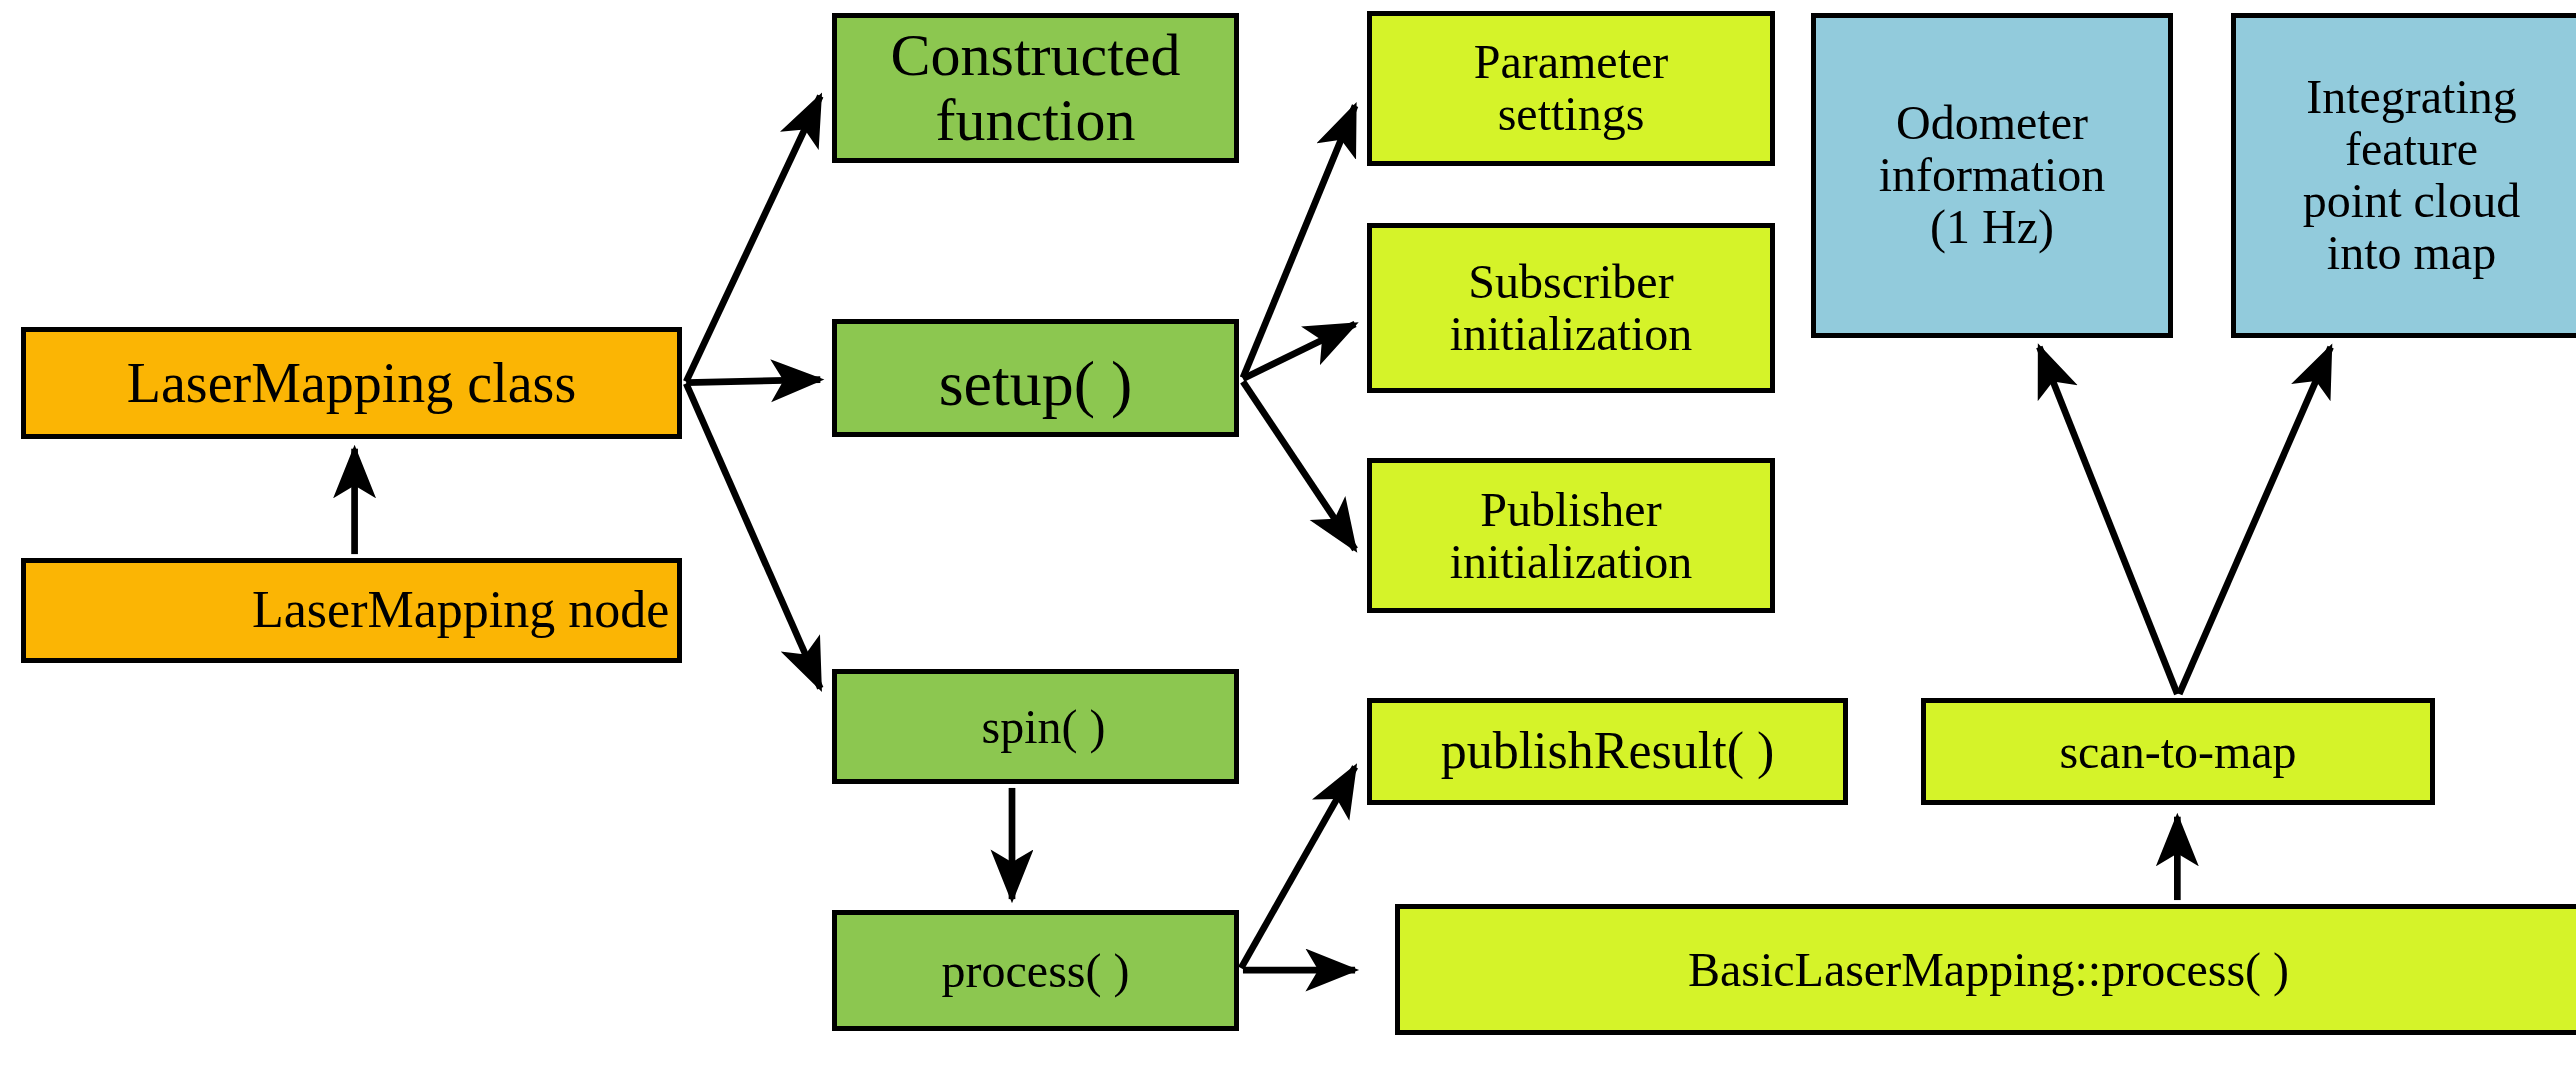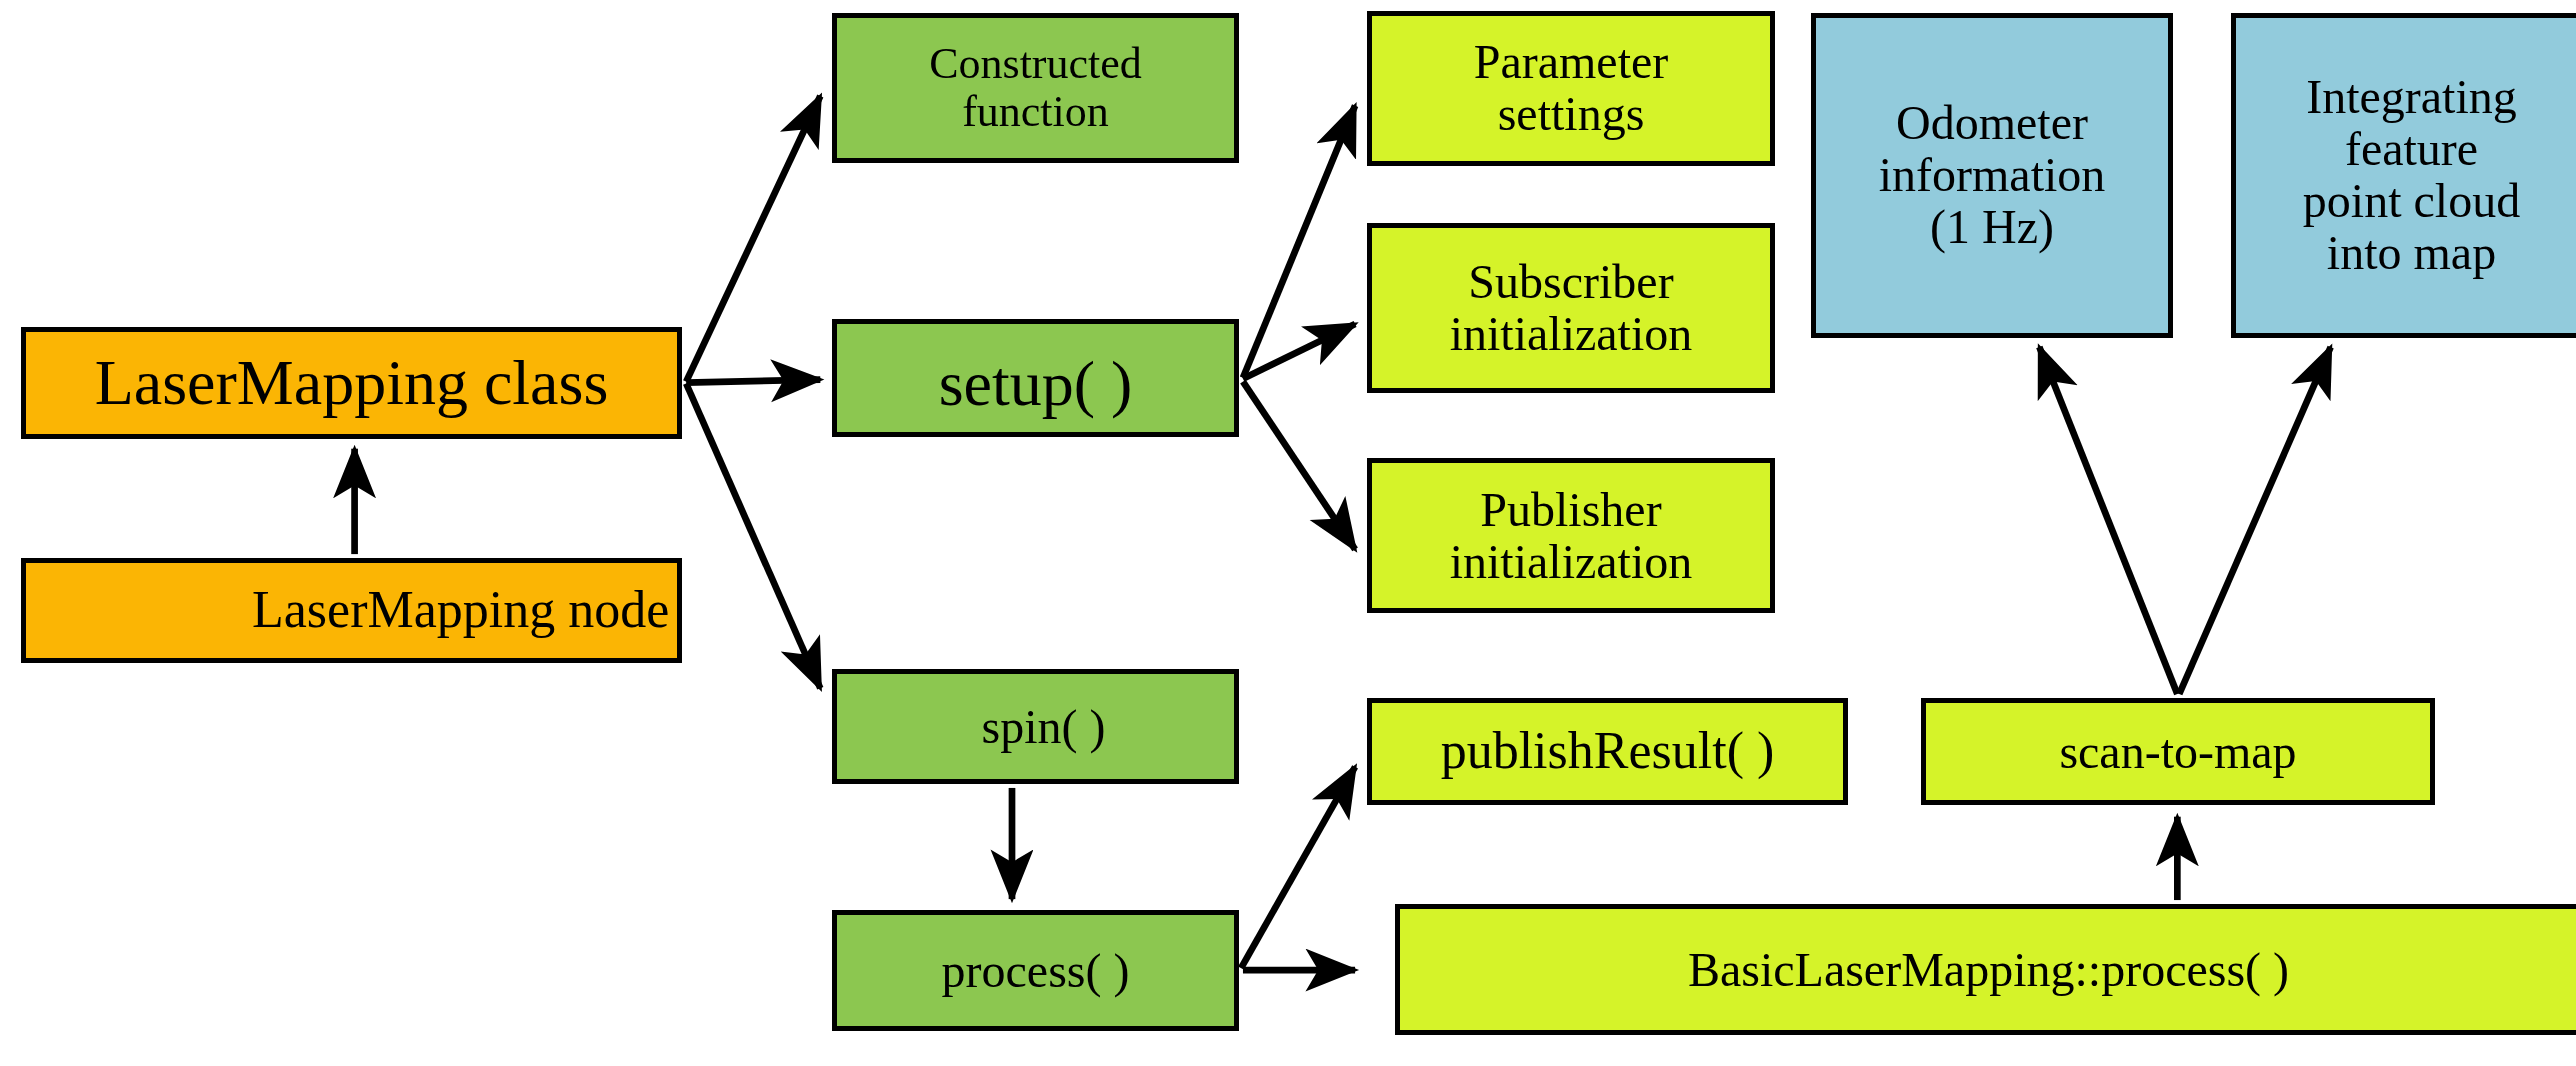--- a/index.html
+++ b/index.html
@@ -35,27 +35,27 @@
         <line x1="1295" y1="1010" x2="1414" y2="800" stroke="#000000" stroke-width="7" marker-end="url(#arrowhead)"></line>
         <line x1="1297" y1="1012" x2="1414" y2="1012" stroke="#000000" stroke-width="7" marker-end="url(#arrowhead)"></line>
         <line x1="2272" y1="939" x2="2272" y2="852" stroke="#000000" stroke-width="7" marker-end="url(#arrowhead)"></line>
         <line x1="2272" y1="724" x2="2128" y2="362" stroke="#000000" stroke-width="7" marker-end="url(#arrowhead)"></line>
         <line x1="2274" y1="724" x2="2432" y2="362" stroke="#000000" stroke-width="7" marker-end="url(#arrowhead)"></line>
       </g>
   </svg>
 
   <div id="node-layer">
       <div class="node" style="left: 21px; top: 327px; width: 661px; height: 112px; background: rgb(251, 181, 4); border-color: rgb(0, 0, 0);">
-        <span class="lbl" style="font-size: 64px; font-family: Liberation Serif, serif;">LaserMapping class</span>
+        <span class="lbl" style="font-size: 56px; font-family: Liberation Serif, serif;">LaserMapping class</span>
       </div>
       <div class="node" style="left: 21px; top: 558px; width: 661px; height: 105px; background: rgb(251, 181, 4); border-color: rgb(0, 0, 0); justify-content: flex-end;">
         <span class="lbl" style="font-size: 52px;">LaserMapping node</span>
       </div>
       <div class="node" style="left: 832px; top: 12.5px; width: 407px; height: 150px; background: rgb(140, 199, 80); border-color: rgb(0, 0, 0);">
-        <span class="lbl" style="font-size: 44px;">Constructed
+        <span class="lbl" style="font-size: 60px;">Constructed
 function</span>
       </div>
       <div class="node" style="left: 832px; top: 319px; width: 407px; height: 118px; background: rgb(140, 199, 80); border-color: rgb(0, 0, 0);">
         <span class="lbl" style="font-size: 64px; margin-top: 11px;">setup( )</span>
       </div>
       <div class="node" style="left: 832px; top: 669px; width: 407px; height: 115px; background: rgb(140, 199, 80); border-color: rgb(0, 0, 0); padding-left: 16px;">
         <span class="lbl" style="font-size: 48px;">spin( )</span>
       </div>
       <div class="node" style="left: 832px; top: 910px; width: 407px; height: 121px; background: rgb(140, 199, 80); border-color: rgb(0, 0, 0);">
         <span class="lbl" style="font-size: 48px;">process( )</span>

